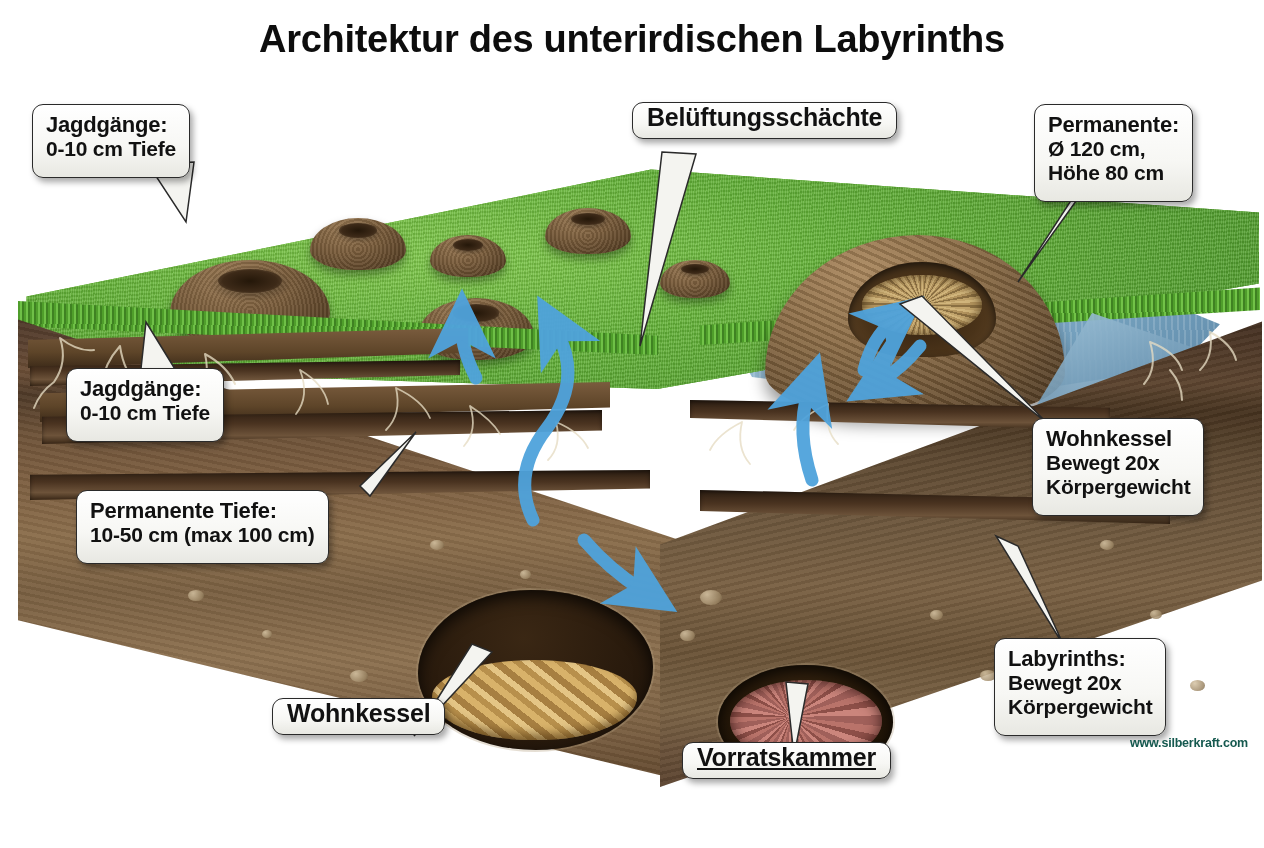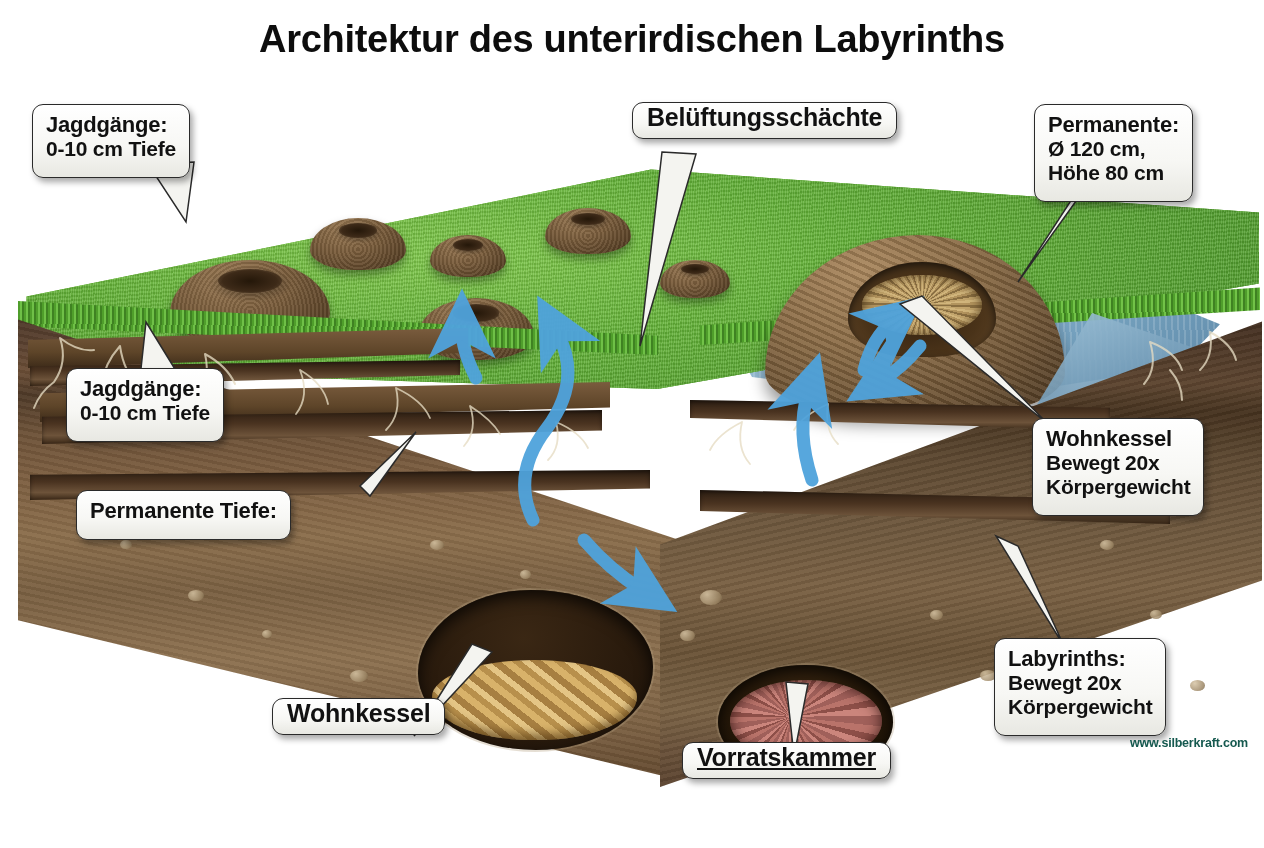--- a/index.html
+++ b/index.html
@@ -396,20 +396,21 @@
   <div class="callout" id="c4" style="left:66px; top:368px;">
     <span class="ttl">Jagdgänge:</span>
     <span class="sub">0-10 cm Tiefe</span>
   </div>
 
   <svg class="tail" style="left:330px; top:430px;" width="110" height="100">
     <polygon points="86,2 40,66 30,56" fill="#f4f4f0" stroke="#2a2a2a" stroke-width="1.5"></polygon>
   </svg>
   <div class="callout" id="c5" style="left:76px; top:490px;">
     <span class="ttl">Permanente Tiefe:</span>
+    <span class="sub">10-50 cm (max 100 cm)</span>
   </div>
 
   <svg class="tail" style="left:880px; top:290px;" width="180" height="150">
     <polygon points="20,14 42,6 168,134" fill="#f4f4f0" stroke="#2a2a2a" stroke-width="1.5"></polygon>
   </svg>
   <div class="callout" id="c6" style="left:1032px; top:418px;">
     <span class="ttl">Wohnkessel</span>
     <span class="sub">Bewegt 20x</span>
     <span class="sub">Körpergewicht</span>
   </div>

